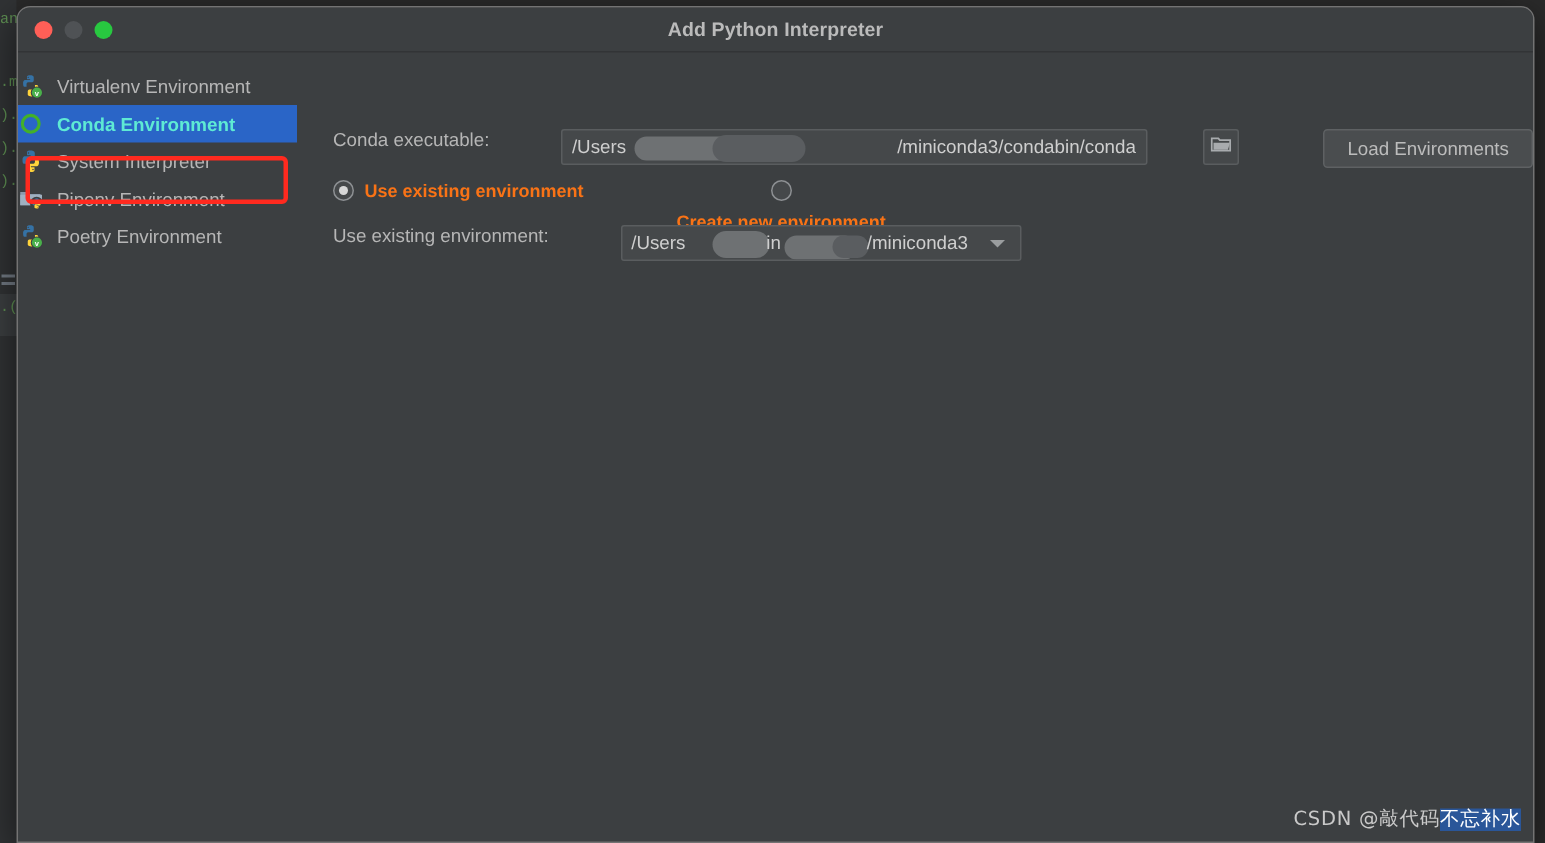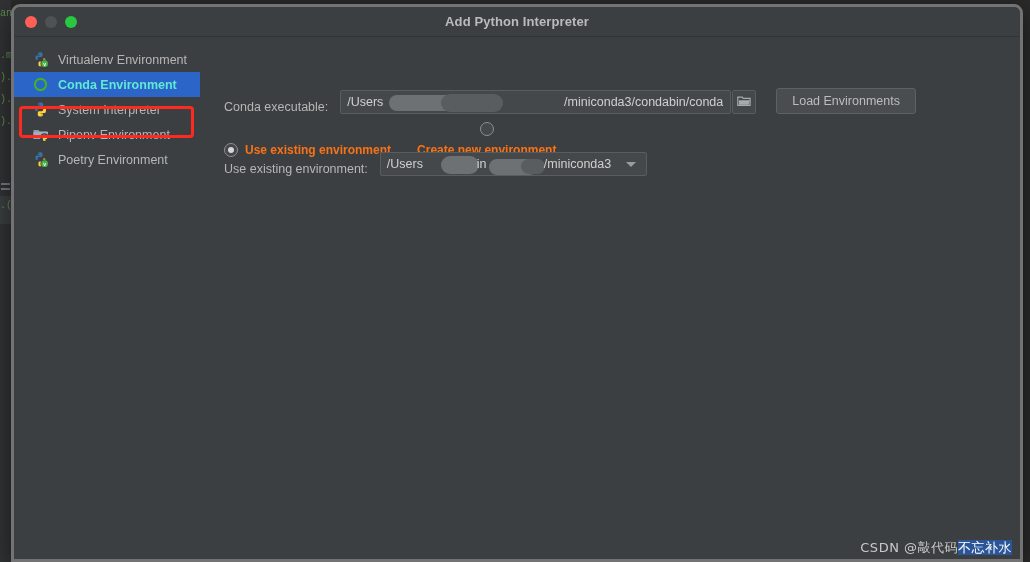--- a/index.html
+++ b/index.html
@@ -58,21 +58,21 @@
   }
 
   
   .dialog {
     position: absolute;
     left: 11px;
     top: 4px;
     width: 1012px;
     height: 558px;
     background: #3c3f41;
-    border: 3px solid #737373;
+    border: 1px solid #737373;
     border-top-left-radius: 9px;
     border-top-right-radius: 9px;
     box-shadow: 0 6px 26px rgba(0,0,0,.55);
     overflow: hidden;
   }
 
   .titlebar {
     position: relative;
     height: 30px;
     background: #3c3f41;
@@ -113,21 +113,20 @@
   .nav-list {
     position: absolute;
     left: 0; top: 10px;
     width: 186px;
   }
   .nav-item {
     position: relative;
     display: flex;
     align-items: center;
     height: 25px;
-    padding-left: 18px;
     gap: 9px;
     cursor: default;
   }
   .nav-item.selected {
     background: #2a65c7;
   }
   .nav-label {
     font-size: 12.5px;
     color: #b6b6b6;
     white-space: nowrap;
@@ -159,21 +158,22 @@
     position: absolute;
     left: 200px;
     top: 0;
     right: 0;
     height: 100%;
   }
 
   .row {
     position: absolute;
     display: flex;
-    align-items: flex-end;
+    align-items: flex-start;
+    gap: 36px;
   }
   .row-exec     { left: 10px; top: 51px; }
   .row-radios   { left: 10px; top: 85px; }
   .row-existing { left: 10px; top: 115px; }
 
   .field-label {
     font-size: 12.5px;
     color: #b6b6b6;
     white-space: nowrap;
   }

